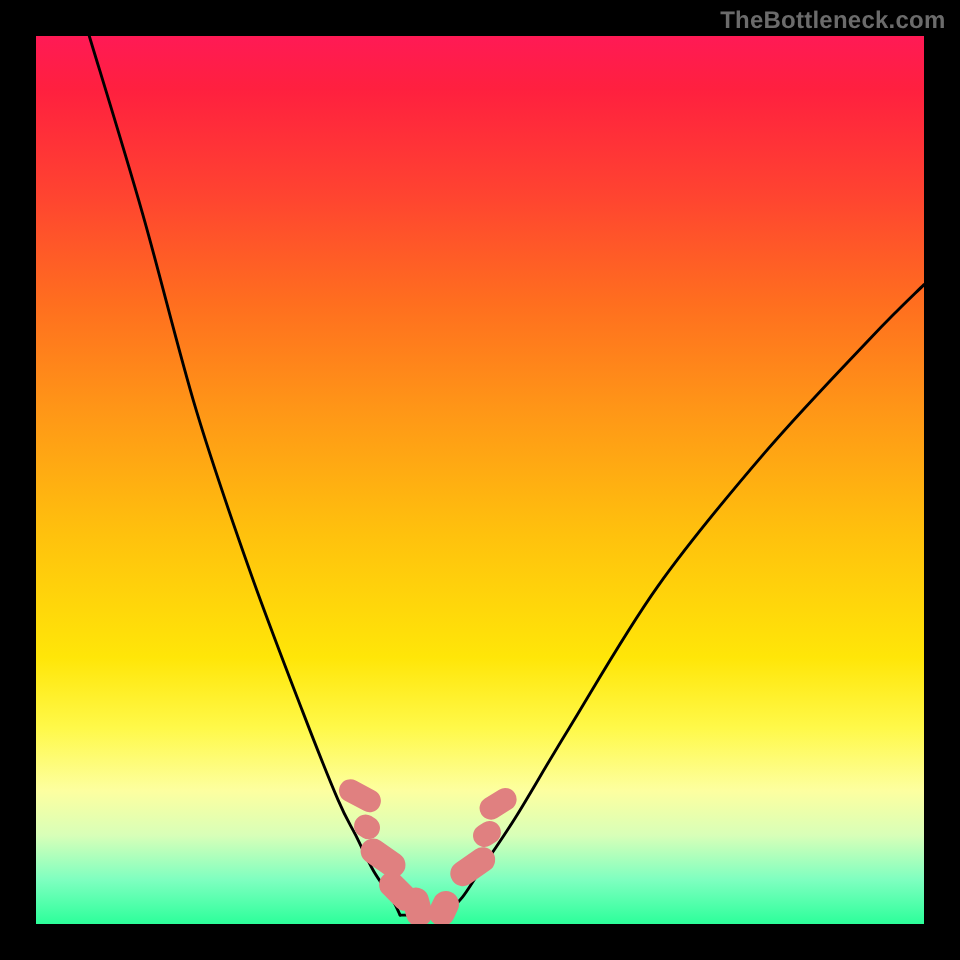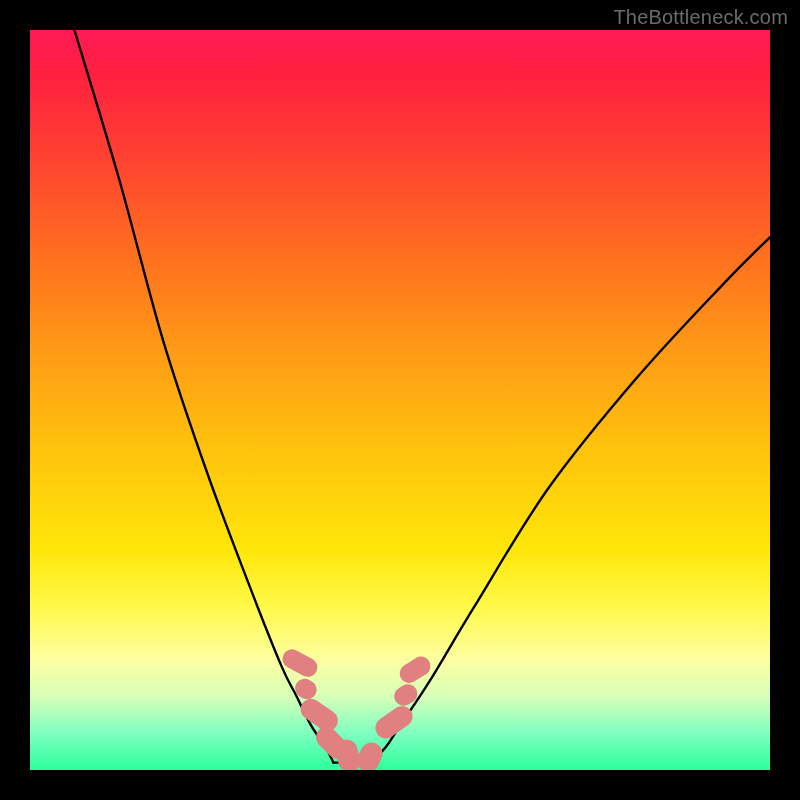--- a/index.html
+++ b/index.html
@@ -10,21 +10,21 @@
     position: relative;
     font-family: Arial, sans-serif;
     overflow: hidden;
   }
   .watermark {
     position: absolute;
     top: 6px;
     right: 12px;
     color: #6b6b6b;
     font-size: 20px;
-    font-weight: 400;
+    font-weight: 700;
     z-index: 10;
     letter-spacing: 0.2px;
   }
   .plot-area {
     position: absolute;
     left: 30px;
     top: 30px;
     width: 740px;
     height: 740px;
     overflow: hidden;

